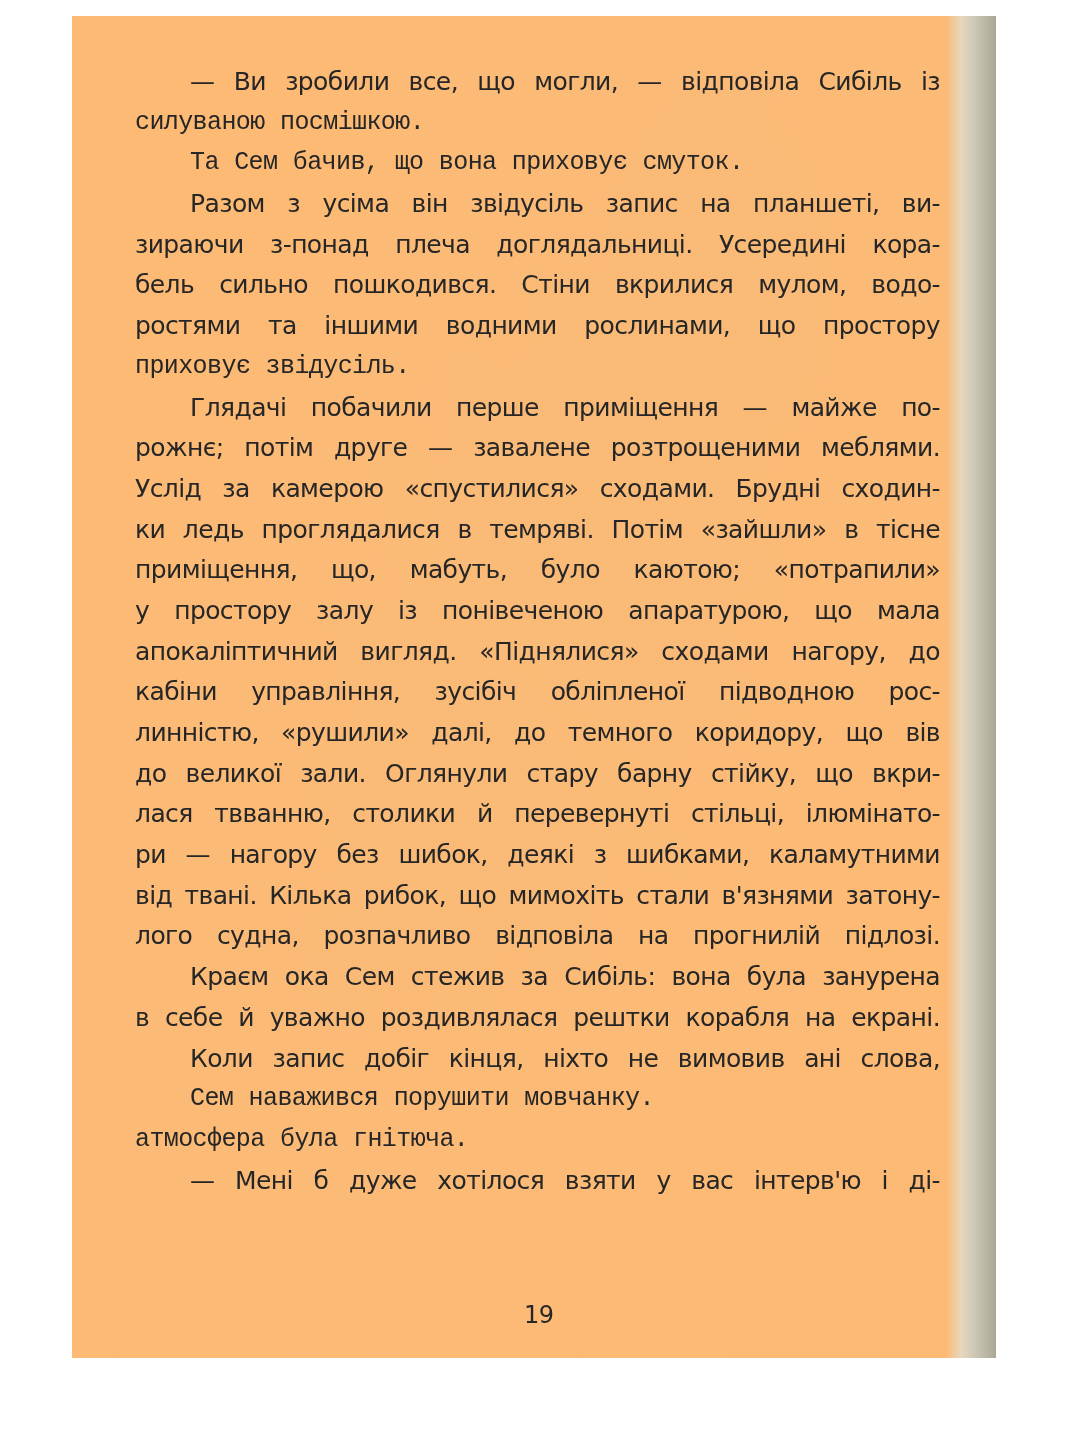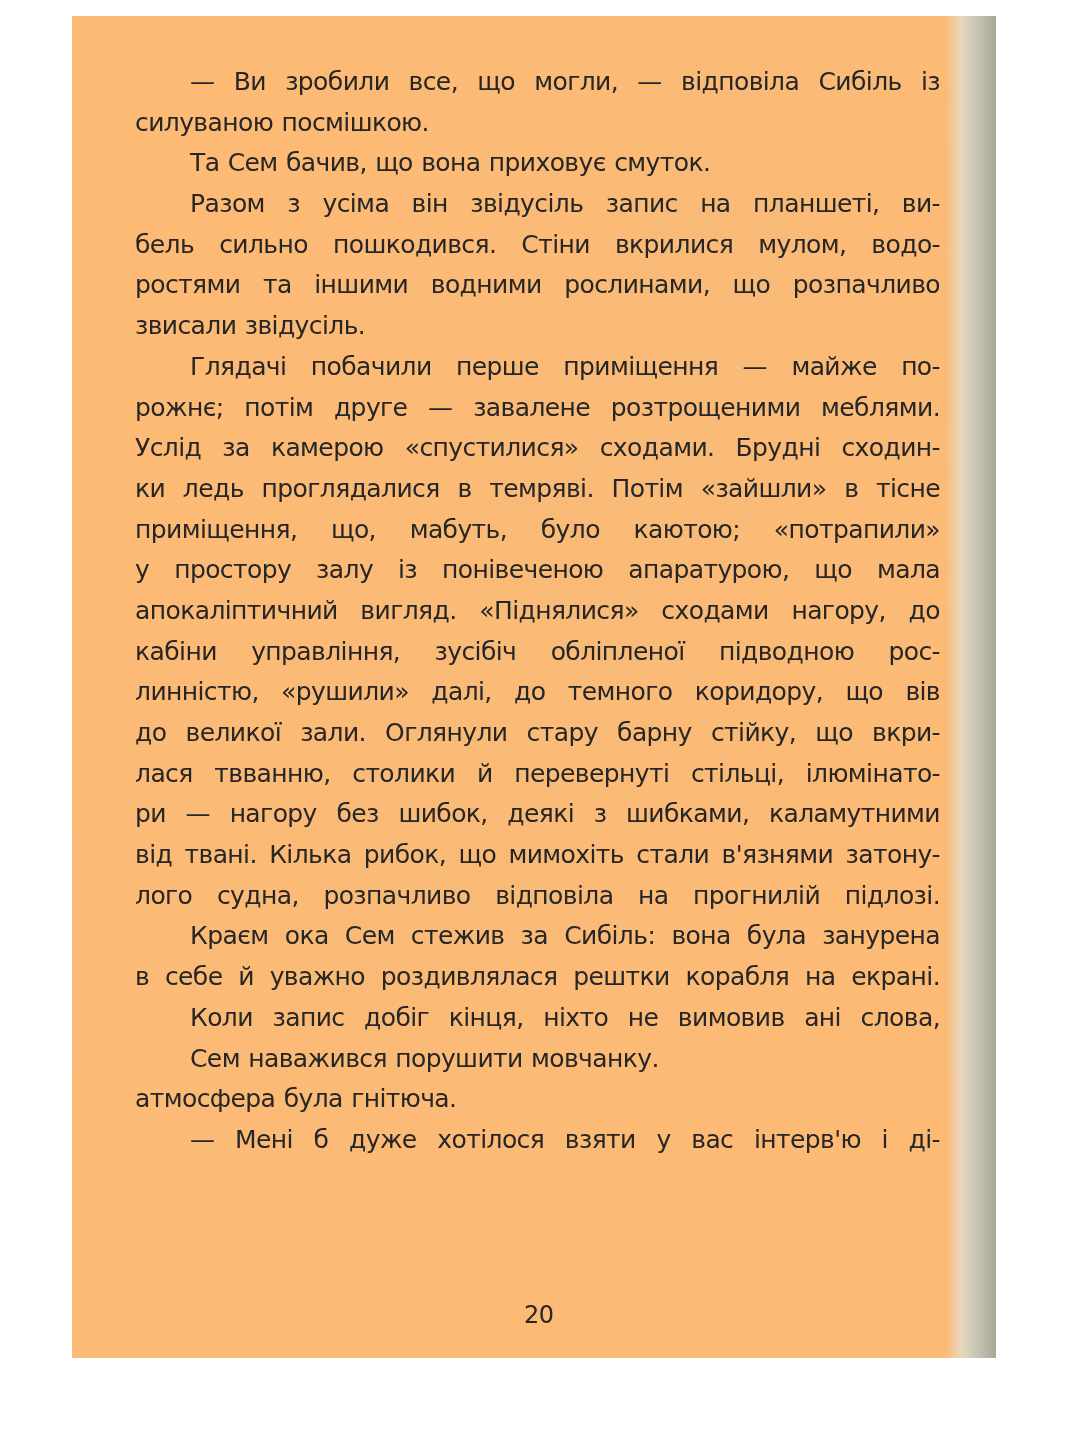--- a/index.html
+++ b/index.html
@@ -61,20 +61,21 @@
       white-space: nowrap;
       text-align: justify;
       text-align-last: justify;
       height: 40.7px;
     }
     .line.indent {
       padding-left: 55px;
     }
     .line.last {
       text-align-last: left;
+      font-family: Liberation Mono, monospace;
     }
     .page-number {
       position: absolute;
       left: 452px;
       top: 1285px;
       font-family: "DejaVu Sans", sans-serif;
       font-size: 24px;
       color: #262626;
       letter-spacing: -0.5px;
     }
@@ -83,23 +84,24 @@
 <body>
 
 <div class="page">
   <div class="bleed"></div>
 
   <div class="text-block">
     <span class="line indent">— Ви зробили все, що могли, — відповіла Сибіль із</span>
     <span class="line last">силуваною посмішкою.</span>
     <span class="line indent last">Та Сем бачив, що вона приховує смуток.</span>
     <span class="line indent">Разом з усіма він звідусіль запис на планшеті, ви-</span>
+    <span class="line">зираючи з-понад плеча доглядальниці. Усередині кора-</span>
     <span class="line">бель сильно пошкодився. Стіни вкрилися мулом, водо-</span>
-    <span class="line">ростями та іншими водними рослинами, що розпачливо</span>
-    <span class="line last">звисали звідусіль.</span>
+    <span class="line">ростями та іншими водними рослинами, що простору</span>
+    <span class="line last">приховує звідусіль.</span>
     <span class="line indent">Глядачі побачили перше приміщення — майже по-</span>
     <span class="line">рожнє; потім друге — завалене розтрощеними меблями.</span>
     <span class="line">Услід за камерою «спустилися» сходами. Брудні сходин-</span>
     <span class="line">ки ледь проглядалися в темряві. Потім «зайшли» в тісне</span>
     <span class="line">приміщення, що, мабуть, було каютою; «потрапили»</span>
     <span class="line">у простору залу із понівеченою апаратурою, що мала</span>
     <span class="line">апокаліптичний вигляд. «Піднялися» сходами нагору, до</span>
     <span class="line">кабіни управління, зусібіч обліпленої підводною рос-</span>
     <span class="line">линністю, «рушили» далі, до темного коридору, що вів</span>
     <span class="line">до великої зали. Оглянули стару барну стійку, що вкри-</span>
@@ -108,16 +110,16 @@
     <span class="line">від твані. Кілька рибок, що мимохіть стали в'язнями затону-</span>
     <span class="line">лого судна, розпачливо відповіла на прогнилій підлозі.</span>
     <span class="line indent">Краєм ока Сем стежив за Сибіль: вона була занурена</span>
     <span class="line">в себе й уважно роздивлялася рештки корабля на екрані.</span>
     <span class="line indent">Коли запис добіг кінця, ніхто не вимовив ані слова,</span>
     <span class="line indent last">Сем наважився порушити мовчанку.</span>
     <span class="line last">атмосфера була гнітюча.</span>
     <span class="line indent">— Мені б дуже хотілося взяти у вас інтерв'ю і ді-</span>
   </div>
 
-  <div class="page-number">20</div>
+  <div class="page-number">19</div>
 
   <div class="page-edge"></div>
 </div>
 
 </body></html>

